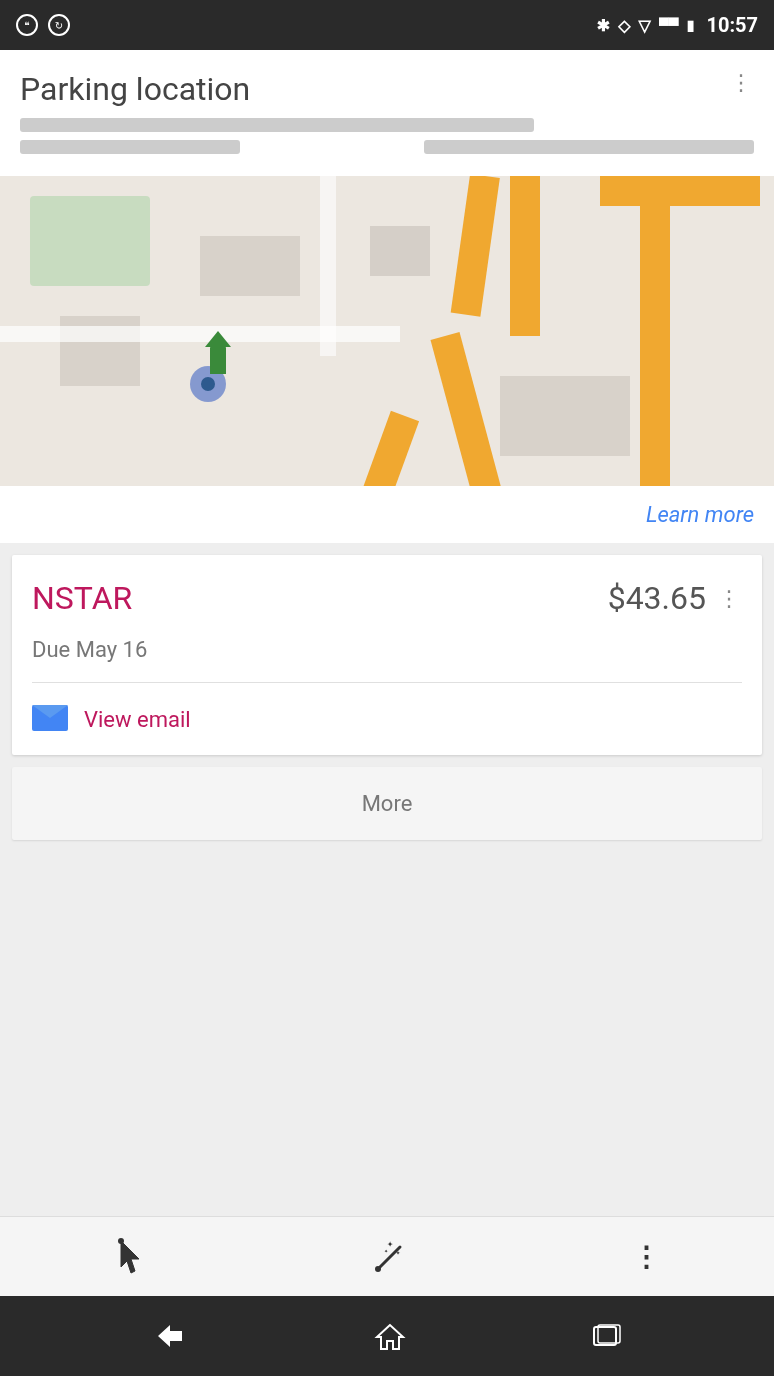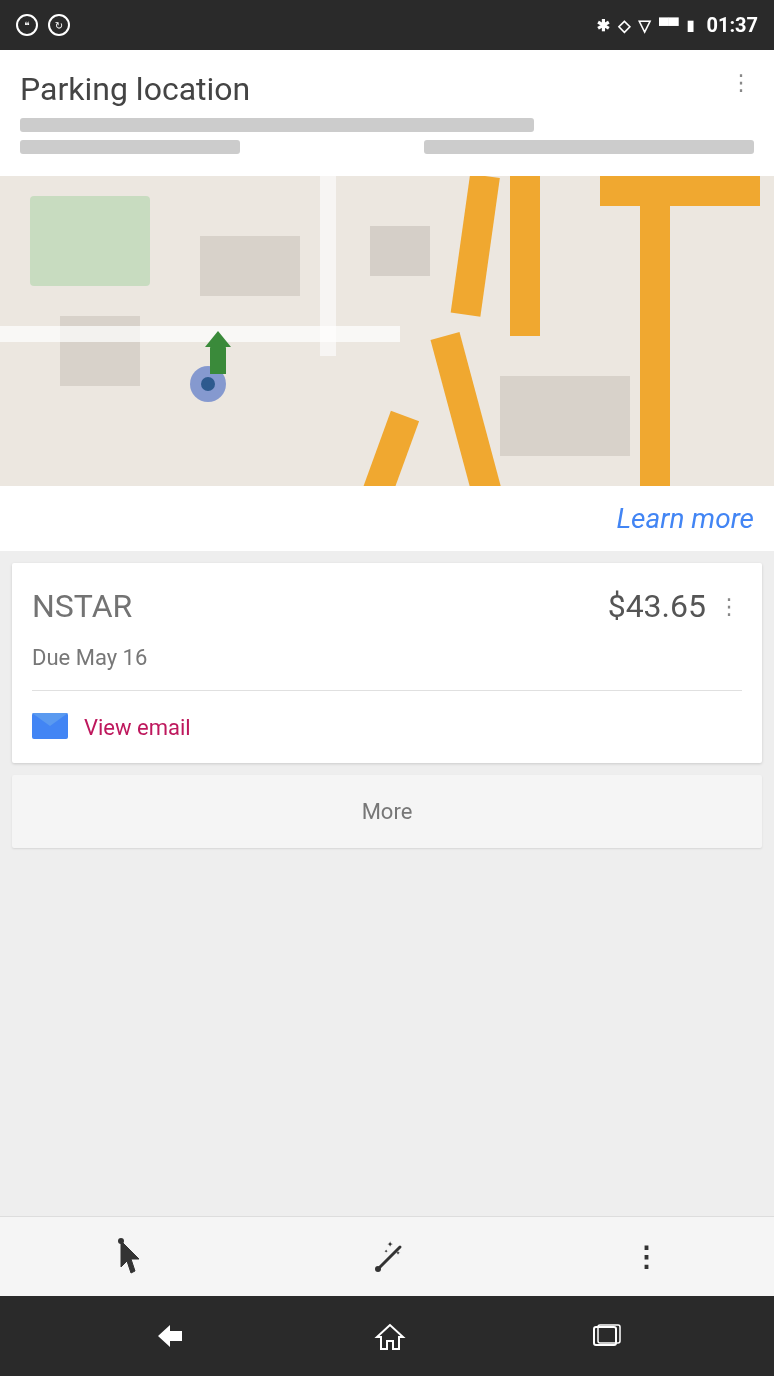--- a/index.html
+++ b/index.html
@@ -103,42 +103,42 @@
       position: relative;
       background: #ece7e0;
     }
 
     .card-footer {
       padding: 16px 20px;
       text-align: right;
     }
     .learn-more {
       color: #4285f4;
-      font-size: 28px;
+      font-size: 22px;
       font-style: italic;
       font-weight: 400;
       cursor: pointer;
     }
 
     
     .card2 {
       background: white;
       margin: 0 12px 12px 12px;
       border-radius: 2px;
       box-shadow: 0 1px 3px rgba(0,0,0,0.15);
     }
     .card2-header {
       padding: 24px 20px 20px 20px;
       display: flex;
       justify-content: space-between;
       align-items: flex-start;
     }
     .nstar-title {
       font-size: 32px;
-      color: #737373;
+      color: #be185d;
       font-weight: 400;
     }
     .nstar-amount {
       font-size: 32px;
       color: #555;
       font-weight: 400;
       display: flex;
       align-items: center;
       gap: 12px;
     }
@@ -248,21 +248,21 @@
   <div class="status-bar-left">
     <div class="icon-circle">❝</div>
     <div class="icon-circle">↻</div>
   </div>
   <div class="status-bar-right">
     <span style="font-size:16px;">✱</span>
     <span style="font-size:16px;">◇</span>
     <span style="font-size:16px;">▽</span>
     <span style="font-size:14px;">▀▀</span>
     <span style="font-size:14px;">▮</span>
-    <span style="font-size:20px;font-weight:bold;margin-left:4px;">01:37</span>
+    <span style="font-size:20px;font-weight:bold;margin-left:4px;">10:57</span>
   </div>
 </div>
 
 <div class="main">
 
   <div class="card">
     <div class="card-header">
       <span class="card-title">Parking location</span>
       <span class="dots-menu">⋮</span>
     </div>

